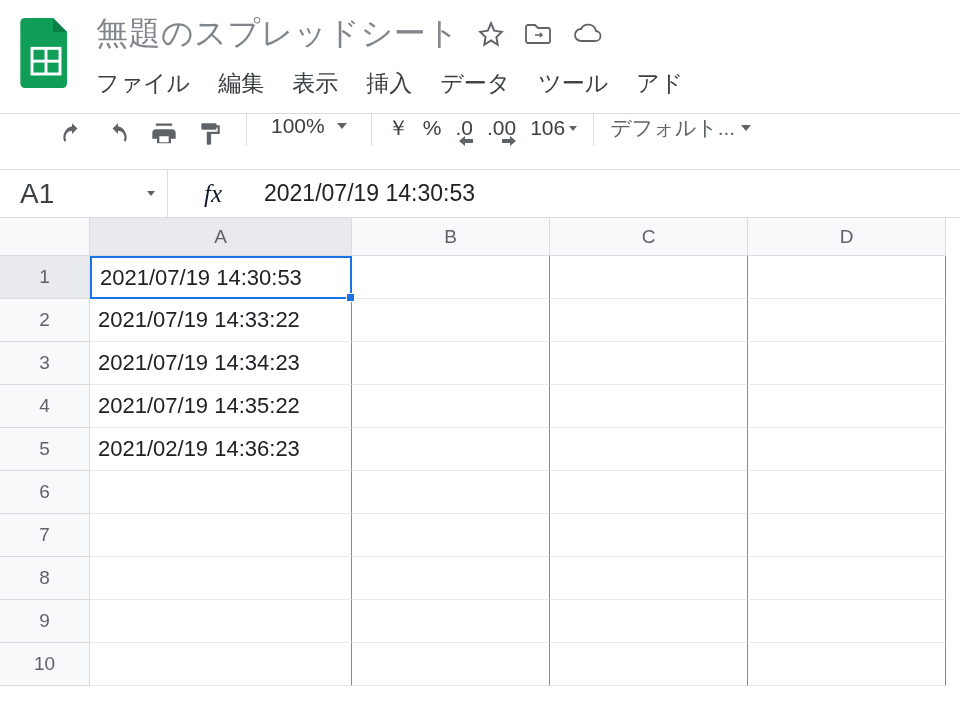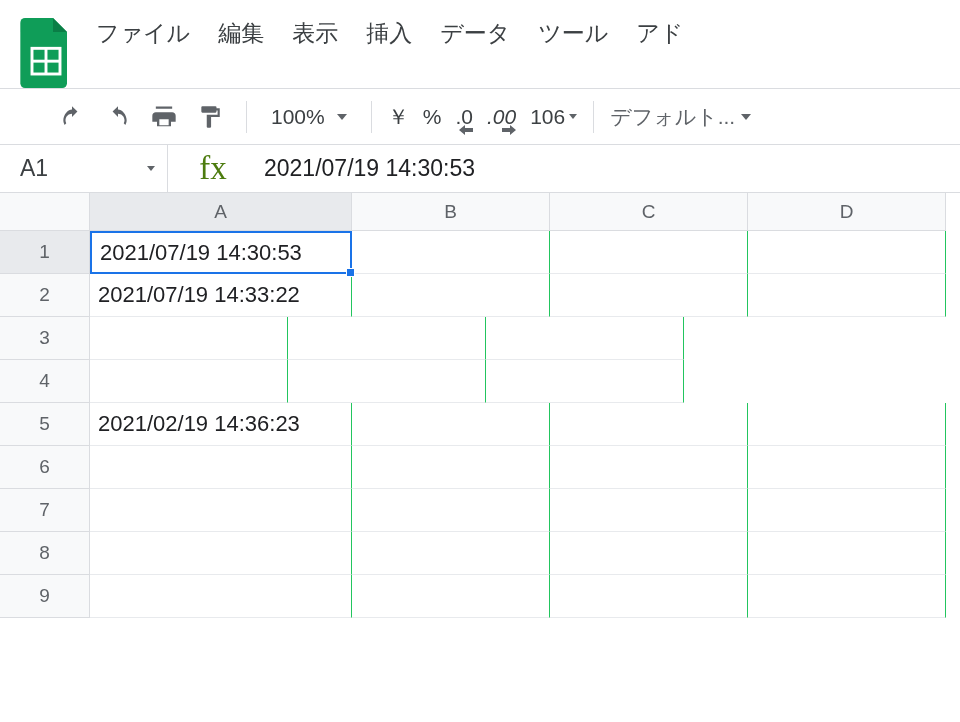--- a/index.html
+++ b/index.html
@@ -11,32 +11,32 @@
     
     .header-main { flex: 1; display: flex; flex-direction: column; }
     .title-row { display: flex; align-items: center; gap: 18px; margin-bottom: 6px; }
     .doc-title { font-size: 32px; color: #80868b; font-weight: 400; letter-spacing: 0.5px; }
     .title-icons { display: flex; align-items: center; gap: 20px; }
     .title-icon { color: #5f6368; display: flex; align-items: center; }
     
     .menu-bar { display: flex; gap: 28px; padding: 6px 0 14px 0; color: #3c4043; font-size: 23px; align-items: center; }
     .menu-item { cursor: pointer; }
     
-    .toolbar { display: flex; align-items: center; height: 56px; border-top: 1px solid #dadce0; padding: 0 12px 0 52px; gap: 6px; color: #5f6368; }
+    .toolbar { display: flex; align-items: flex-start; height: 56px; border-top: 1px solid #dadce0; padding: 0 12px 0 52px; gap: 6px; color: #5f6368; }
     .tool-btn { width: 40px; height: 40px; display: flex; align-items: center; justify-content: center; cursor: pointer; border-radius: 4px; }
     .tool-sep { width: 1px; height: 32px; background: #dadce0; margin: 0 10px; }
     .zoom-group { display: flex; align-items: center; gap: 6px; font-size: 21px; color: #3c4043; padding: 0 8px; cursor: pointer;}
     .num-fmt { display: flex; align-items: center; gap: 14px; font-size: 21px; color: #3c4043; }
     .num-fmt > div { cursor: pointer; display: flex; align-items: center; }
     .font-group { color: #5f6368; font-size: 21px; display: flex; align-items: center; gap: 0; cursor: pointer; }
     
     .namebox-row { display: flex; align-items: center; height: 48px; border-top: 1px solid #dadce0; }
-    .name-box { width: 168px; height: 100%; display: flex; align-items: center; justify-content: space-between; padding: 0 12px 0 20px; font-size: 23px; color: #3c4043; border-right: 1px solid #dadce0; cursor: pointer;}
+    .name-box { width: 168px; height: 100%; display: flex; align-items: center; justify-content: space-between; padding: 0 12px 0 20px; font-size: 28px; color: #3c4043; border-right: 1px solid #dadce0; cursor: pointer;}
     .fx-area { display: flex; align-items: center; flex: 1; height: 100%; }
-    .fx-label { width: 90px; display: flex; align-items: center; justify-content: center; color: #4d7c0f; font-size: 33px; font-family: Georgia, serif; }
+    .fx-label { width: 90px; display: flex; align-items: center; justify-content: center; color: #0f172a; font-size: 25px; font-style: italic; font-family: Georgia, serif; }
     .formula-input { flex: 1; font-size: 23px; color: #202124; padding-left: 6px; }
     
     .grid { border-top: 1px solid #dadce0; }
     .grid-row { display: flex; }
     .corner { width: 90px; height: 38px; background: #f8f9fa; border-right: 1px solid #dadce0; border-bottom: 1px solid #dadce0; }
     .col-hdr { height: 38px; background: #f8f9fa; border-right: 1px solid #dadce0; border-bottom: 1px solid #dadce0; display: flex; align-items: center; justify-content: center; font-size: 19px; color: #5f6368; cursor: pointer; }
     .col-A { width: 262px; }
     .col-B { width: 198px; }
     .col-C { width: 198px; }
     .col-D { width: 198px; }
@@ -58,20 +58,41 @@
   <div class="logo">
     <svg viewBox="0 0 44 60">
       <path fill="#0f9d58" d="M4 0 h24 l12 12 v44 a4 4 0 0 1 -4 4 H4 a4 4 0 0 1 -4 -4 V4 a4 4 0 0 1 4 -4 z"></path>
       <path fill="#0a7e46" d="M28 0 l12 12 h-12 z"></path>
       <rect x="10" y="26" width="24" height="22" fill="none" stroke="#fff" stroke-width="2.5"></rect>
       <line x1="10" y1="37" x2="34" y2="37" stroke="#fff" stroke-width="2.5"></line>
       <line x1="22" y1="26" x2="22" y2="48" stroke="#fff" stroke-width="2.5"></line>
     </svg>
   </div>
   <div class="header-main">
+    <div class="title-row">
+      <div class="doc-title">無題のスプレッドシート</div>
+      <div class="title-icons">
+        <div class="title-icon">
+          <svg width="26" height="26" viewBox="0 0 24 24" fill="none" stroke="#5f6368" stroke-width="1.8">
+              <path d="M12 2l2.9 6.9L22 10l-5 4.9 1.2 7.1L12 18l-6.2 4 1.2-7.1L2 10l7.1-1.1z"></path>
+            </svg>
+        </div>
+        <div class="title-icon">
+          <svg width="28" height="24" viewBox="0 0 28 22" fill="none" stroke="#5f6368" stroke-width="1.8">
+              <path d="M2 4 a2 2 0 0 1 2-2 h7 l3 3 h10 a2 2 0 0 1 2 2 v11 a2 2 0 0 1 -2 2 H4 a2 2 0 0 1 -2 -2 z"></path>
+              <path d="M11 12 h7 m-2 -2 l2 2 -2 2" stroke-width="1.6"></path>
+            </svg>
+        </div>
+        <div class="title-icon">
+          <svg width="30" height="24" viewBox="0 0 30 22" fill="none" stroke="#5f6368" stroke-width="1.8">
+              <path d="M9 18 a6 6 0 0 1 0-12 a8 8 0 0 1 15 2 a5 5 0 0 1 -1 10 z"></path>
+            </svg>
+        </div>
+      </div>
+    </div>
     <div class="menu-bar">
       <div class="menu-item">ファイル</div>
       <div class="menu-item">編集</div>
       <div class="menu-item">表示</div>
       <div class="menu-item">挿入</div>
       <div class="menu-item">データ</div>
       <div class="menu-item">ツール</div>
       <div class="menu-item">アド</div>
     </div>
   </div>
@@ -106,21 +127,21 @@
   <div class="tool-sep"></div>
   <div class="num-fmt">
     <div>￥</div>
     <div>%</div>
     <div style="position:relative;">
       <span>.0</span>
       <svg width="14" height="10" viewBox="0 0 14 10" style="position:absolute;bottom:-6px;left:4px;" fill="#5f6368">
           <path d="M6 0 L0 5 L6 10 V7 H14 V3 H6 z"></path>
         </svg>
     </div>
-    <div style="position:relative;font-style:italic;">
+    <div style="position:relative;">
       <span>.00</span>
       <svg width="14" height="10" viewBox="0 0 14 10" style="position:absolute;bottom:-6px;right:0;" fill="#5f6368">
           <path d="M8 0 L14 5 L8 10 V7 H0 V3 H8 z"></path>
         </svg>
     </div>
     <div>
       <span>106</span>
         <span class="small-arrow"></span>
     </div>
   </div>
@@ -162,26 +183,28 @@
   </div>
   <div class="grid-row">
     <div class="row-hdr">2</div>
     <div class="cell col-A">2021/07/19 14:33:22</div>
     <div class="cell col-B"></div>
     <div class="cell col-C"></div>
     <div class="cell col-D"></div>
   </div>
   <div class="grid-row">
     <div class="row-hdr">3</div>
+    <div class="cell col-A">2021/07/19 14:34:23</div>
     <div class="cell col-B"></div>
     <div class="cell col-C"></div>
     <div class="cell col-D"></div>
   </div>
   <div class="grid-row">
     <div class="row-hdr">4</div>
+    <div class="cell col-A">2021/07/19 14:35:22</div>
     <div class="cell col-B"></div>
     <div class="cell col-C"></div>
     <div class="cell col-D"></div>
   </div>
   <div class="grid-row">
     <div class="row-hdr">5</div>
     <div class="cell col-A">2021/02/19 14:36:23</div>
     <div class="cell col-B"></div>
     <div class="cell col-C"></div>
     <div class="cell col-D"></div>
@@ -207,13 +230,20 @@
     <div class="cell col-C"></div>
     <div class="cell col-D"></div>
   </div>
   <div class="grid-row">
     <div class="row-hdr">9</div>
     <div class="cell col-A"></div>
     <div class="cell col-B"></div>
     <div class="cell col-C"></div>
     <div class="cell col-D"></div>
   </div>
+  <div class="grid-row">
+    <div class="row-hdr">10</div>
+    <div class="cell col-A"></div>
+    <div class="cell col-B"></div>
+    <div class="cell col-C"></div>
+    <div class="cell col-D"></div>
+  </div>
 </div>
 
 </body></html>

